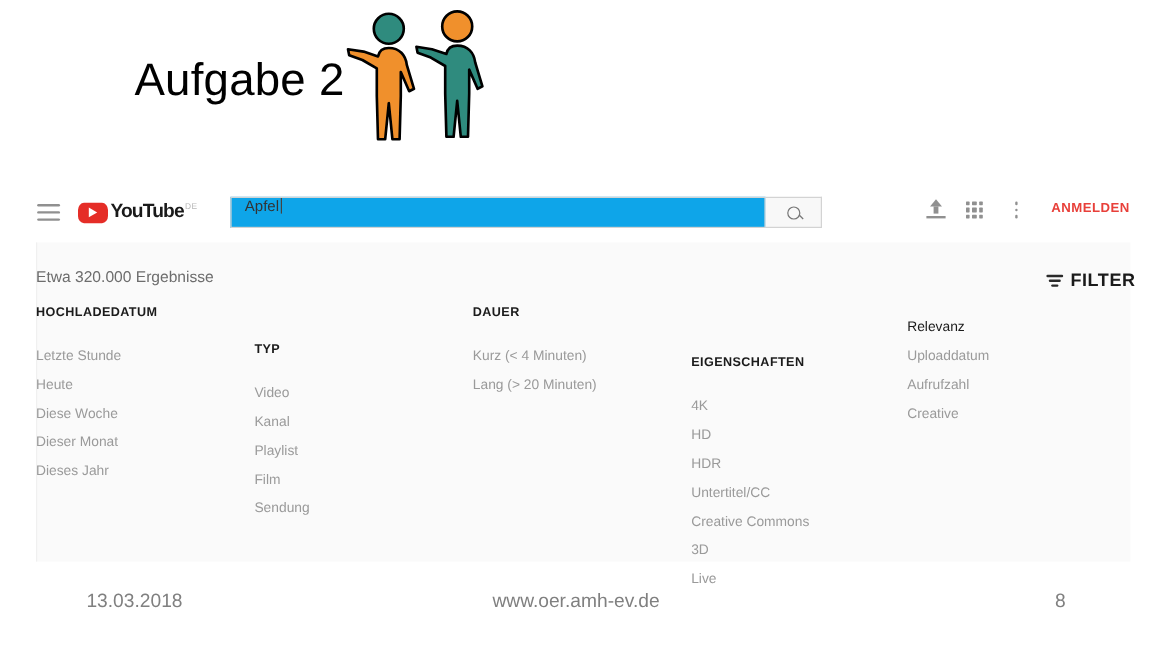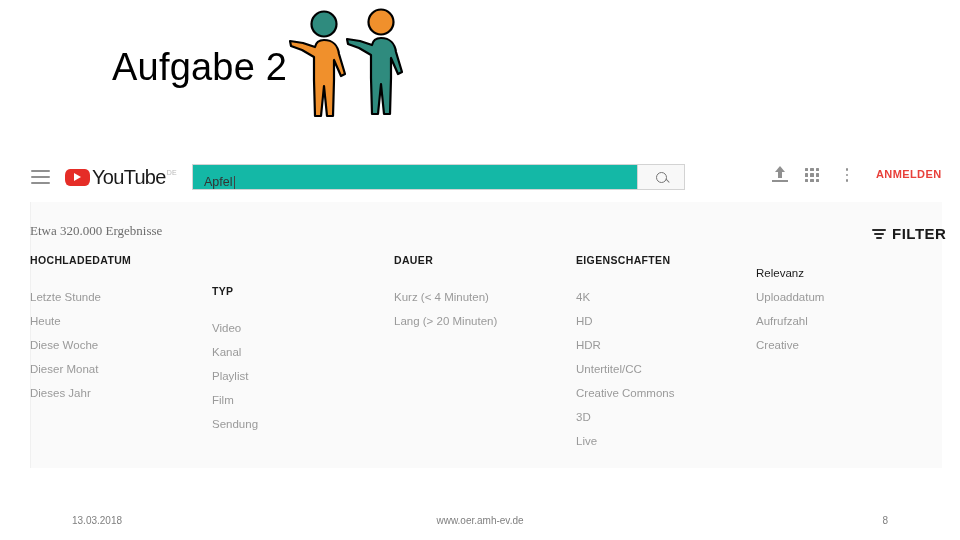--- a/index.html
+++ b/index.html
@@ -94,22 +94,22 @@
   .yt-logo-mark::after {
     content: "";
     position: absolute;
     left: 9px;
     top: 4.2px;
     border-left: 7px solid #ffffff;
     border-top: 4.4px solid transparent;
     border-bottom: 4.4px solid transparent;
   }
   .yt-logo-word {
-    font-size: 20px;
-    font-weight: normal;
+    font-size: 16px;
+    font-weight: bold;
     color: #1a1a1a;
     letter-spacing: -0.7px;
     line-height: 18px;
     margin-left: 2px;
     font-family: "Liberation Sans", sans-serif;
   }
   .yt-logo-cc {
     font-size: 7px;
     color: #b8b8b8;
     margin-left: 1px;
@@ -122,23 +122,23 @@
     left: 192px;
     top: 164px;
     display: flex;
     height: 26px;
   }
   .yt-searchbox {
     width: 446px;
     height: 26px;
     box-sizing: border-box;
     border: 1px solid #d3d3d3;
-    background: #14b8a6;
+    background: #0ea5e9;
     display: flex;
-    align-items: flex-end;
+    align-items: flex-start;
     padding-left: 11px;
   }
   .yt-search-text {
     font-size: 12.5px;
     color: #333333;
     font-family: "Liberation Sans", sans-serif;
   }
   .yt-caret {
     display: inline-block;
     width: 1px;
@@ -268,21 +268,21 @@
     height: 266px;
     background: #fafafa;
     border-left: 1px solid #f0f0f0;
   }
   .yt-results {
     position: absolute;
     left: 30px;
     top: 223px;
     font-size: 13px;
     color: #6d6d6d;
-    font-family: Liberation Serif, serif;
+    font-family: Liberation Sans, sans-serif;
     white-space: nowrap;
   }
   .yt-filterbtn {
     position: absolute;
     left: 872px;
     top: 226px;
     display: flex;
     align-items: center;
     height: 14px;
   }
@@ -314,21 +314,21 @@
     position: absolute;
     left: 30px;
     top: 254px;
     width: 911px;
     display: flex;
   }
   .yt-col { flex: 0 0 auto; }
   .yt-col:nth-child(1) { width: 182px; }
   .yt-col:nth-child(2) { width: 182px; margin-top: 31px; }
   .yt-col:nth-child(3) { width: 182px; }
-  .yt-col:nth-child(4) { width: 180px; }
+  .yt-col:nth-child(4) { width: 180px; margin-top: 42px; }
   .yt-col:nth-child(5) { width: 180px; }
   .yt-col-head {
     font-size: 10.5px;
     font-weight: bold;
     color: #1b1b1b;
     letter-spacing: 0.35px;
     margin-bottom: 26px;
     white-space: nowrap;
     font-family: "Liberation Sans", sans-serif;
   }
@@ -343,24 +343,24 @@
   .yt-opt.active {
     color: #1b1b1b;
     font-weight: normal;
     margin-top: 14px;
   }
 
   
   .footer {
     position: absolute;
     left: 0;
-    top: 515px;
+    top: 493px;
     width: 812px;
     height: 22px;
-    font-size: 10px;
+    font-size: 16px;
     color: #808080;
     font-family: "Liberation Sans", sans-serif;
   }
   .footer-date { position: absolute; left: 72px; top: 0; }
   .footer-url  { position: absolute; left: 0; top: 0; width: 960px; text-align: center; }
   .footer-page { position: absolute; left: 0; top: 0; width: 960px; text-align: right; padding-right: 72px; box-sizing: border-box; }
 </style>
 </head>
 <body>
 

